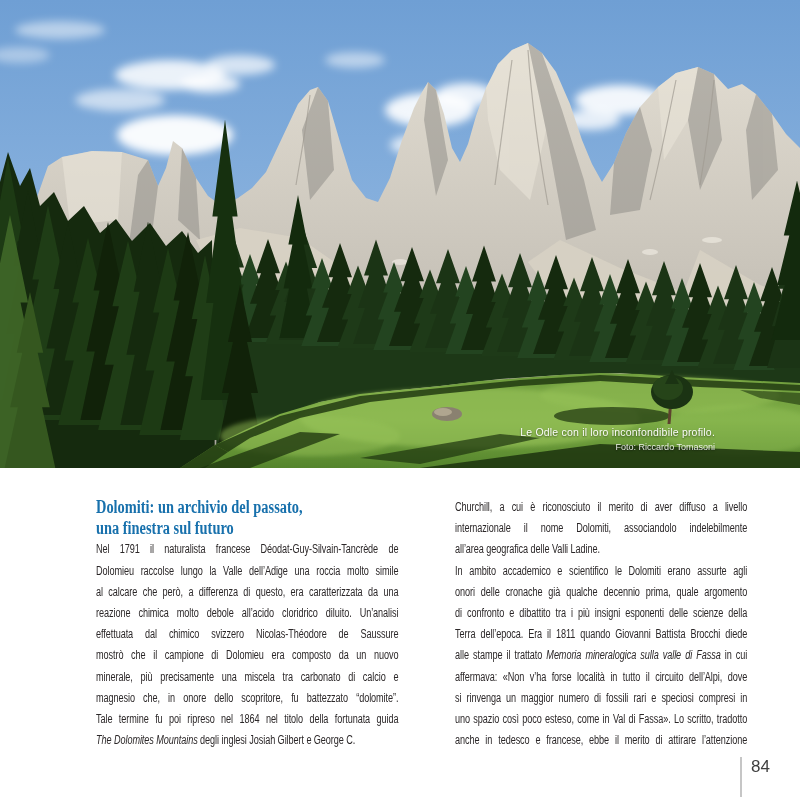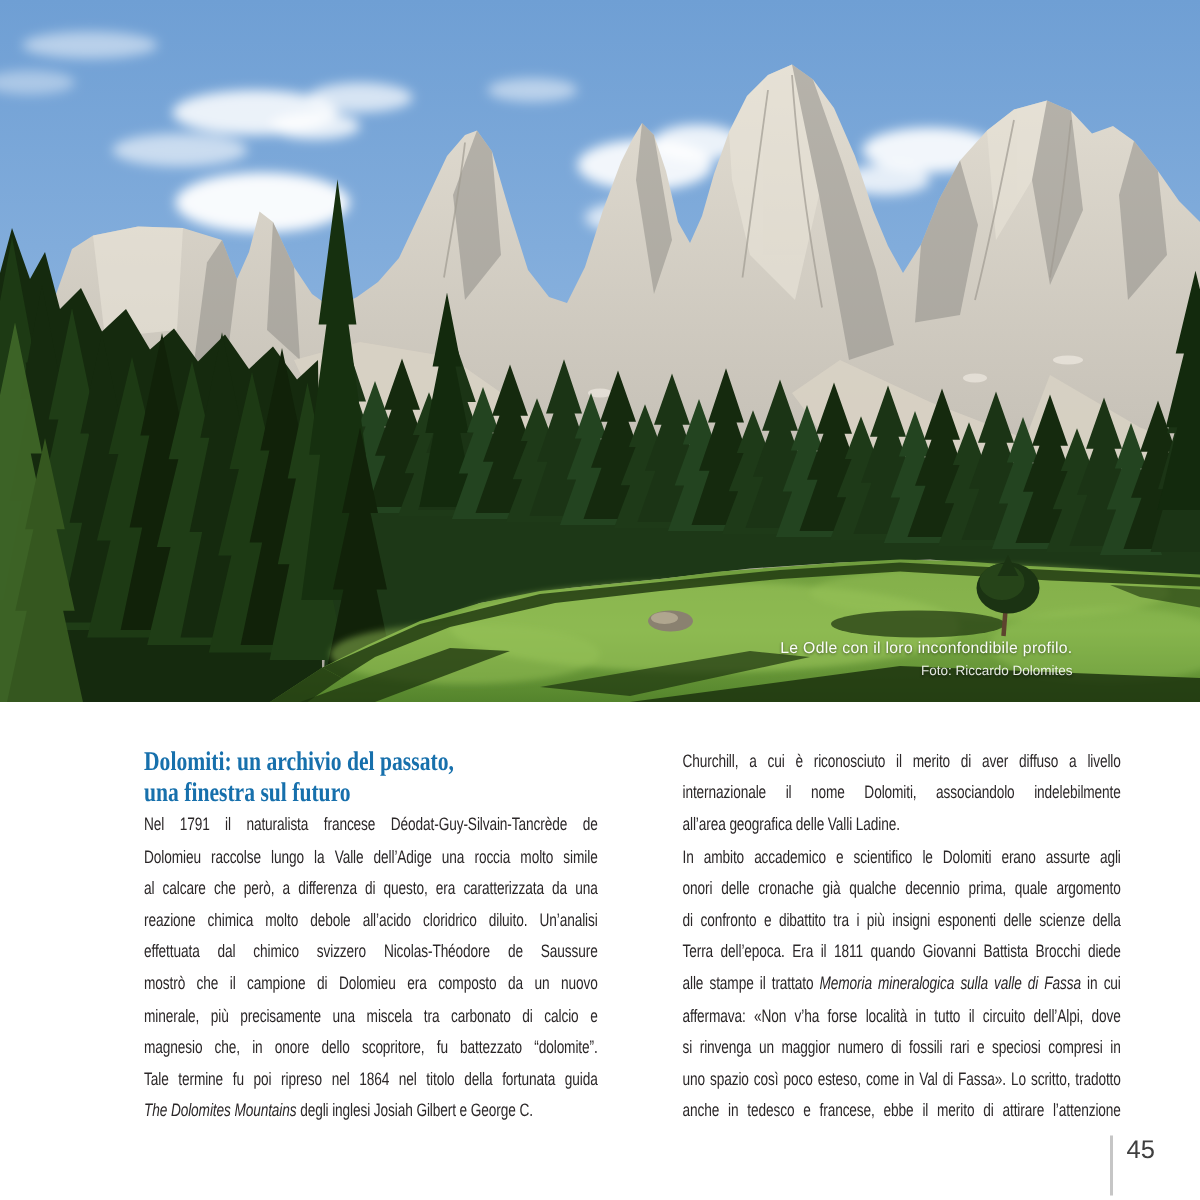--- a/index.html
+++ b/index.html
@@ -217,21 +217,21 @@
       <g>
         <path d="M669,424 L671,398" stroke="#5d432e" stroke-width="3" fill="none"></path>
         <ellipse cx="672" cy="392" rx="21" ry="17" fill="#1b3313"></ellipse>
         <ellipse cx="668" cy="388" rx="15" ry="12" fill="#264419"></ellipse>
         <polygon points="672,370 679,384 665,384" fill="#1b3313"></polygon>
       </g>
     </svg>
 
     <div class="caption">
       <div class="c1">Le Odle con il loro inconfondibile profilo.</div>
-      <div class="c2">Foto: Riccardo Dolomites</div>
+      <div class="c2">Foto: Riccardo Tomasoni</div>
     </div>
   </div>
 
   <div class="article">
     <div class="col col-left">
       <div class="hline" style="color: rgb(23, 112, 172);">Dolomiti: un archivio del passato,</div>
       <div class="hline" style="color: rgb(23, 112, 172);">una finestra sul futuro</div>
       <div class="hspace"></div>
       <div>
           <div class="tline just"><span>Nel 1791 il naturalista francese Déodat-Guy-Silvain-Tancrède de</span></div>
@@ -258,15 +258,15 @@
           <div class="tline just"><span>alle stampe il trattato </span><span class="ital">Memoria mineralogica sulla valle di Fassa</span><span> in cui</span></div>
           <div class="tline just"><span>affermava: «Non v’ha forse località in tutto il circuito dell’Alpi, dove</span></div>
           <div class="tline just"><span>si rinvenga un maggior numero di fossili rari e speciosi compresi in</span></div>
           <div class="tline just"><span>uno spazio così poco esteso, come in Val di Fassa». Lo scritto, tradotto</span></div>
           <div class="tline just"><span>anche in tedesco e francese, ebbe il merito di attirare l’attenzione</span></div>
         </div>
     </div>
   </div>
 
   <div class="pg-rule"></div>
-  <div class="pg-num">45</div>
+  <div class="pg-num">84</div>
 
 </div>
 
 </body></html>

